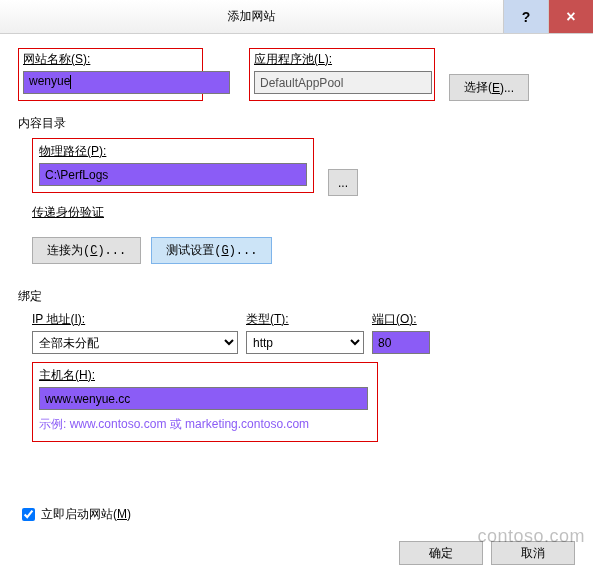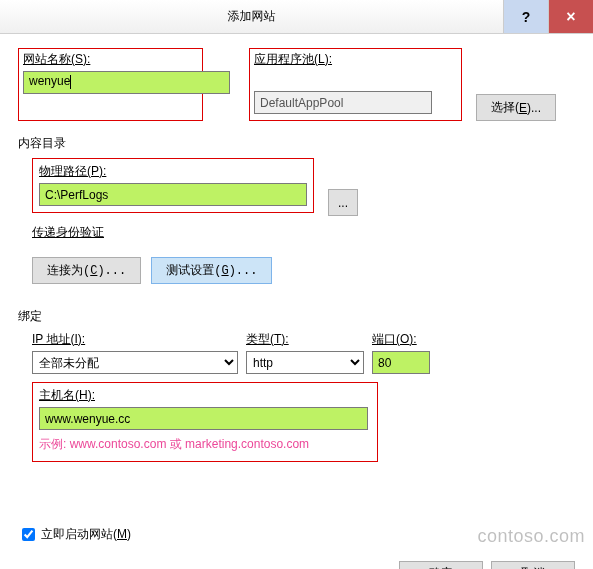--- a/index.html
+++ b/index.html
@@ -8,29 +8,29 @@
     .title-text { flex: 1; text-align: center; font-size: 12px; }
     .title-btns { display: flex; height: 100%; }
     .title-btn { width: 45px; height: 100%; display: flex; align-items: center; justify-content: center; font-weight: bold; font-size: 14px; border-left: 1px solid #ccc; }
     .title-btn.help { background: #c8d8f0; }
     .title-btn.close { background: #c75050; color: #fff; font-size: 16px; }
     .content { padding: 14px 18px 8px 18px; }
     .row { display: flex; gap: 8px; margin-bottom: 4px; }
     .field-group { display: flex; flex-direction: column; }
     .label { margin-bottom: 3px; font-size: 12px; text-decoration: underline; }
     .underline { text-decoration: underline; }
-    .input { border: 1px solid #7a7a7a; height: 23px; padding: 2px 5px; font-size: 12px; font-family: inherit; background: #bef264; }
+    .input { border: 1px solid #7a7a7a; height: 23px; padding: 2px 5px; font-size: 12px; font-family: inherit; background: #8b5cf6; }
     .input.readonly { background: #f0f0f0; color: #555; }
     .btn { height: 27px; padding: 0 14px; background: #e1e1e1; border: 1px solid #adadad; font-size: 12px; font-family: inherit; cursor: pointer; display: inline-flex; align-items: center; justify-content: center; min-width: 76px; }
     .btn.highlight { background: #cce4f7; border-color: #7eb4ea; }
     .section-label { margin: 14px 0 6px 0; font-size: 12px; }
     .indent { margin-left: 14px; }
     .red-box { border: 1px solid #d00; padding: 2px 4px 6px 4px; }
     .select { border: 1px solid #7a7a7a; height: 23px; padding: 1px 2px; font-size: 12px; font-family: inherit; background: #fff; }
-    .example-text { color: #ec4899; margin-top: 6px; }
+    .example-text { color: #8b5cf6; margin-top: 6px; }
     .checkbox-row { display: flex; align-items: center; gap: 6px; margin-top: 64px; margin-left: 4px; }
     .checkbox { width: 13px; height: 13px; }
     .footer { display: flex; justify-content: flex-end; gap: 8px; padding: 10px 18px; }
     .footer .btn { min-width: 84px; height: 24px; }
     .browse-btn { width: 30px; min-width: 30px; padding: 0; }
     .watermark { position: absolute; right: 8px; bottom: 22px; color: rgba(0,0,0,0.25); font-size: 18px; font-family: Arial, sans-serif; pointer-events: none; letter-spacing: 0.5px; }
     .cursor { display: inline-block; width: 1px; height: 14px; background: #000; vertical-align: middle; }
   </style>
 </head>
 <body>
@@ -48,21 +48,21 @@
   <div class="row">
     <div class="field-group red-box" style="width:185px;">
       <div class="label">
         <span>网站名称(</span><span class="underline">S</span><span>):</span>
       </div>
       <div class="input" style="width:207px;position:relative;">
         <span>wenyue</span><span class="cursor"></span>
       </div>
     </div>
     <div style="width:30px;"></div>
-    <div class="field-group red-box" style="width:213px;gap:20px;">
+    <div class="field-group red-box" style="width:186px;">
       <div class="label">
         <span>应用程序池(</span><span class="underline">L</span><span>):</span>
       </div>
       <input class="input readonly" readonly="" style="width: 178px;" value="DefaultAppPool">
     </div>
     <div style="display:flex;align-items:flex-end;margin-left:6px;">
       <button class="btn">
         <span>选择(</span>
           <span class="underline">E</span>
           <span>)...</span>

